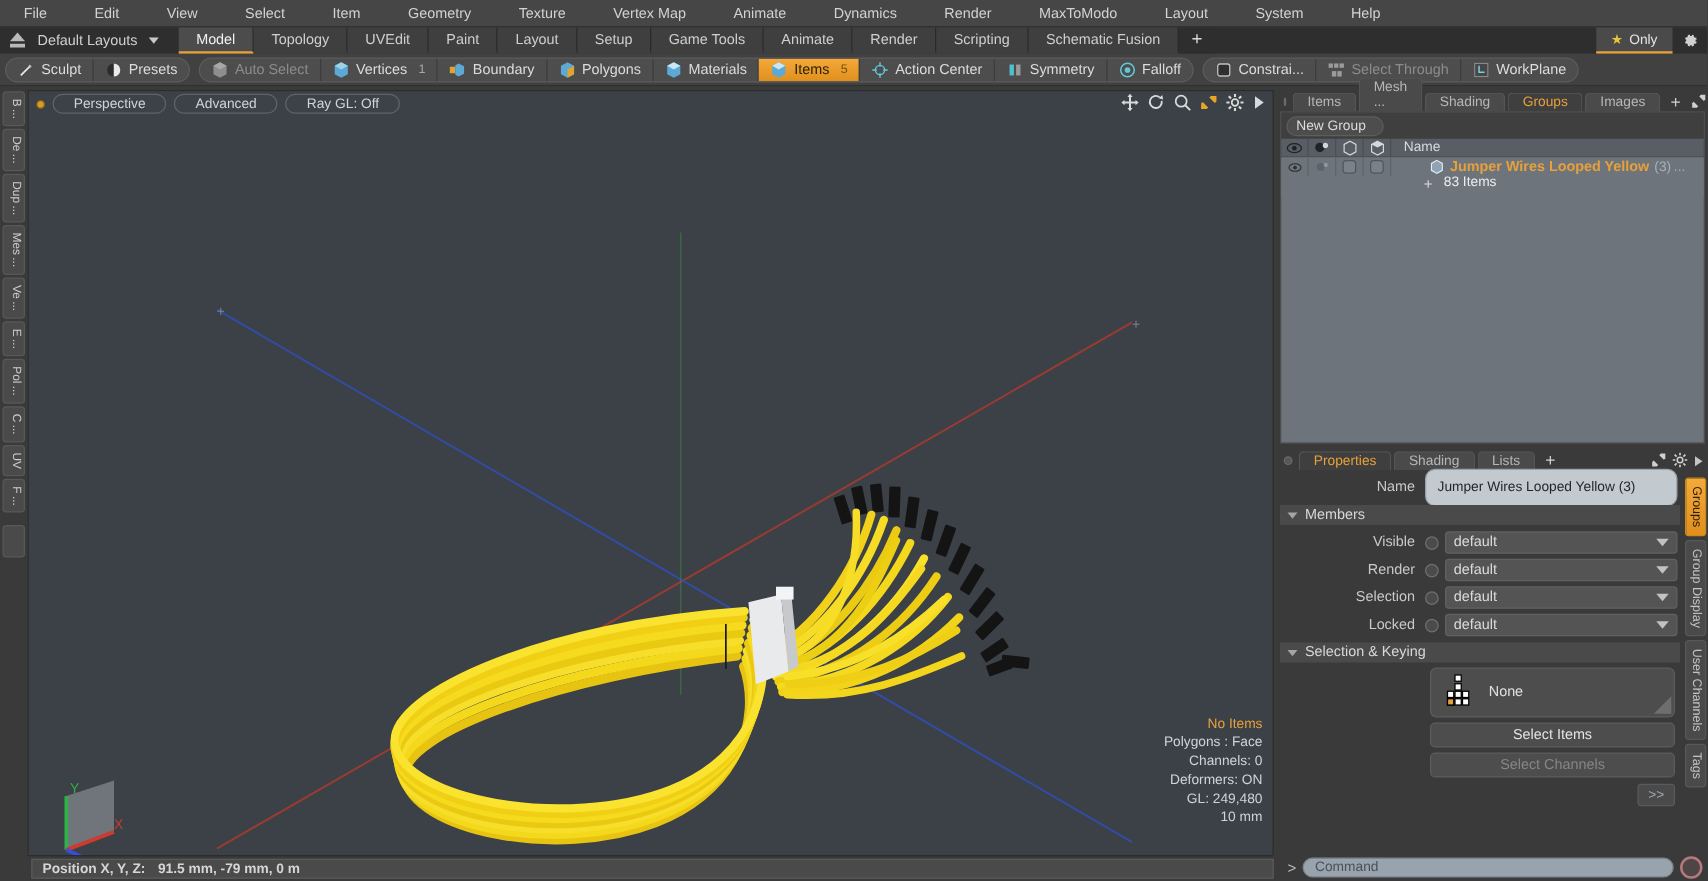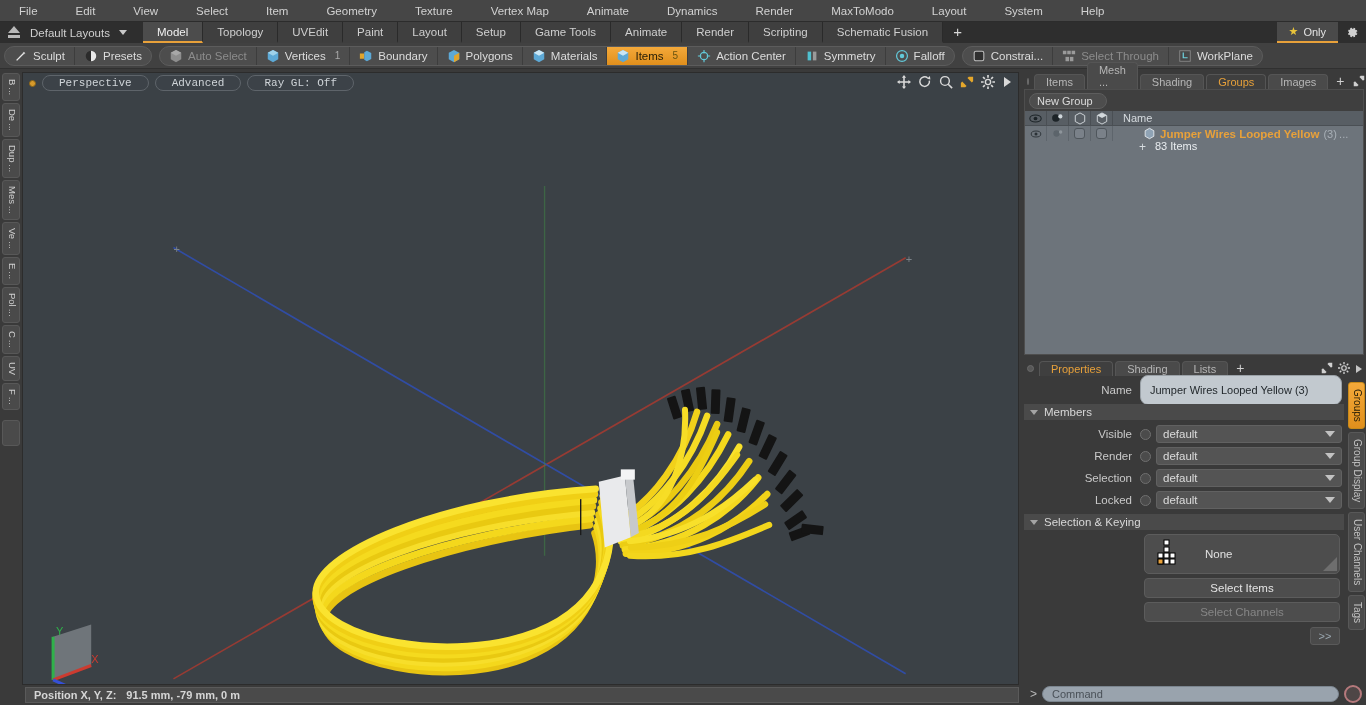--- a/index.html
+++ b/index.html
@@ -63,21 +63,21 @@
 
   
   .vpwrap{ flex:1; display:flex; flex-direction:column; min-width:0; background:#3a3a3a;
            padding:3px 3px 0 0;}
   .viewport{ position:relative; flex:1; background:#3b4146; overflow:hidden;
              border:1px solid #2c2c2c;}
   .vphead{ position:absolute; left:0; top:0; right:0; height:20px; display:flex;
            align-items:center; gap:6px; padding:0 6px; z-index:5;}
   .dot{ width:7px;height:7px;border-radius:50%;background:#d79a2b;border:1px solid #8a6418;}
   .vpill{ border:1px solid #5e646a; border-radius:9px; background:rgba(62,68,74,.55);
-          color:#cfd4d8; padding:1px 16px; font-size:11px;font-family:Liberation Mono, monospace; }
+          color:#cfd4d8; padding:1px 16px; font-size:11px; }
   .vpicons{ position:absolute; right:6px; top:2px; display:flex; gap:7px; align-items:center;}
   .vpinfo{ position:absolute; right:8px; bottom:22px; text-align:right; line-height:15px;
            font-size:11px; color:#cfd4d8;}
   .vpinfo .hl{ color:#e8a13a; }
   svg{ display:block; }
 
   
   .statusbar{ height:20px; background:#3a3a3a; display:flex; align-items:center;
               flex:0 0 20px; padding:0 0 0 3px;}
   .statusfield{ flex:1; height:16px; background:#4a4a4a; border:1px solid #5a5a5a;
@@ -128,21 +128,21 @@
         border-top:5px solid #a5a5a5;}
   .radio{ width:11px;height:11px;border-radius:50%;border:1px solid #6f6f6f;background:#4b4b4b;
           margin-right:5px;}
   .combo{ flex:1; height:18px; background:#545454; border:1px solid #616161; border-radius:3px;
           display:flex; align-items:center; padding:0 6px; color:#dcdcdc; font-size:11.5px;
           justify-content:space-between;}
   .dncaret{ width:0;height:0;border-left:5px solid transparent;border-right:5px solid transparent;
             border-top:6px solid #c2c2c2;}
   .selbox{ margin-left:122px; margin-right:6px; height:40px; background:#4d4d4d;
            border:1px solid #5c5c5c; border-radius:5px; display:flex; align-items:center;
-           gap:26px; padding-left:10px; color:#e0e0e0; font-size:11.5px; position:relative;}
+           gap:12px; padding-left:10px; color:#e0e0e0; font-size:11.5px; position:relative;}
   .selbox:after{ content:""; position:absolute; right:2px; bottom:2px;
                  border-left:7px solid transparent; border-top:7px solid transparent;
                  border-right:7px solid #6e6e6e; border-bottom:7px solid #6e6e6e;}
   .btnwide{ margin-left:122px; margin-right:6px; height:20px; background:#4d4d4d;
             border:1px solid #5c5c5c; border-radius:4px; display:flex; align-items:center;
             justify-content:center; color:#e4e4e4; font-size:11.5px; margin-top:4px;}
   .btnwide.dim{ color:#868686; }
   .ggbtn{ width:30px;height:18px;margin-left:auto;margin-right:6px;margin-top:5px;background:#4a4a4a;
           border:1px solid #5a5a5a;border-radius:3px;display:flex;align-items:center;
           justify-content:center;color:#9aa7b0;font-size:11px;}
@@ -489,20 +489,28 @@
                 <path stroke="#d9d9d9" stroke-width="1.9" d="M8 0v3M8 13v3M0 8h3M13 8h3M2.3 2.3l2.1 2.1M11.6 11.6l2.1 2.1M13.7 2.3l-2.1 2.1M4.4 11.6l-2.1 2.1"></path>
               </svg>
           </span>
           <span>
             <svg width="10" height="12" viewBox="0 0 10 12">
                 <path fill="#d9d9d9" d="M2 1l7 5-7 5z"></path>
               </svg>
           </span>
         </div>
 
+        <div class="vpinfo">
+          <div class="hl">No Items</div>
+          <div>Polygons : Face</div>
+          <div>Channels: 0</div>
+          <div>Deformers: ON</div>
+          <div>GL: 249,480</div>
+          <div>10 mm</div>
+        </div>
       </div>
 
       <div class="statusbar">
         <div class="statusfield">
           <span>Position X, Y, Z:</span>
           <span style="width:10px"></span>
           <span>91.5 mm, -79 mm, 0 m</span>
         </div>
       </div>
     </div>

